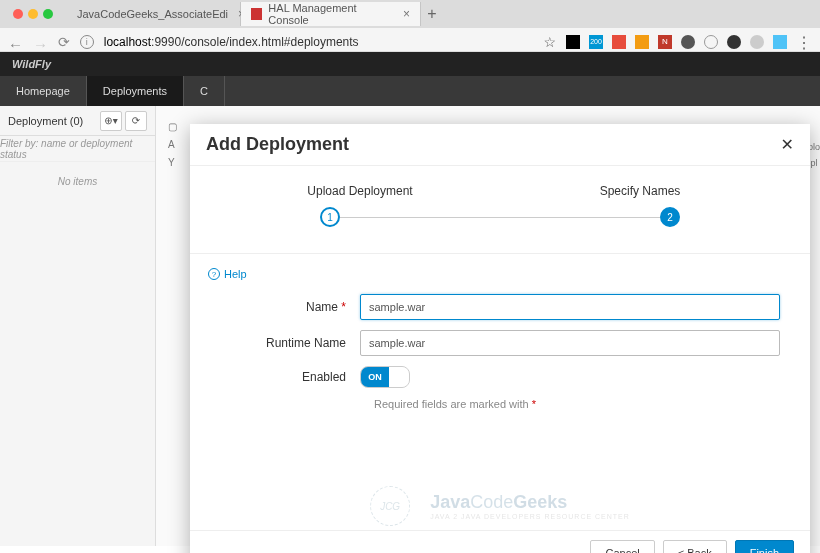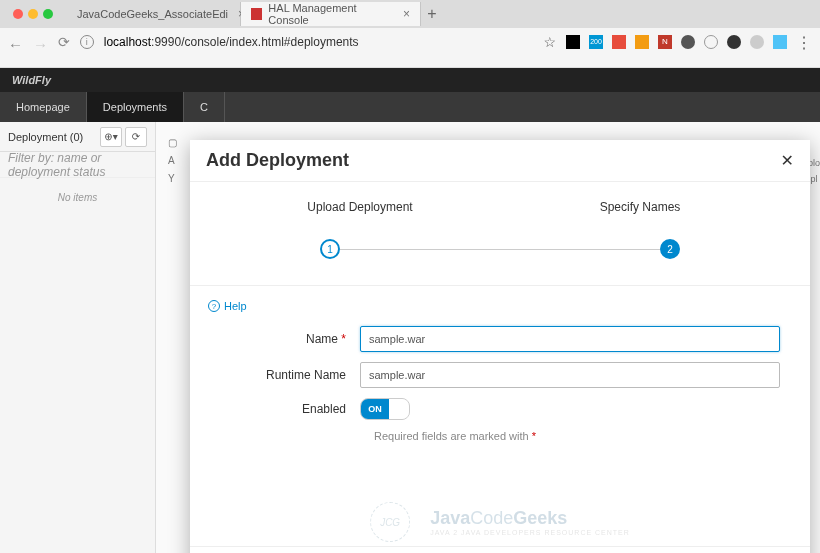--- a/index.html
+++ b/index.html
@@ -1,17 +1,17 @@
 <!DOCTYPE html>
 <html><head>
 <meta charset="utf-8">
 <style>
 *{margin:0;padding:0;box-sizing:border-box;font-family:-apple-system,BlinkMacSystemFont,"Segoe UI",Helvetica,Arial,sans-serif}
 body{width:820px;height:553px;overflow:hidden;background:#fff}
-.browser-top{height:68px;background:#f5f5f5;border-bottom:1px solid #ddd}
+.browser-top{height:52px;background:#f5f5f5;border-bottom:1px solid #ddd}
 .tab-bar{height:28px;display:flex;align-items:center;padding-left:5px;background:#dcdcdc}
 .traffic{display:flex;gap:5px;padding:0 8px}
 .dot{width:10px;height:10px;border-radius:50%}
 .dot.r{background:#ff5f57}.dot.y{background:#febc2e}.dot.g{background:#28c840}
 .tab{height:24px;display:flex;align-items:center;padding:0 10px;font-size:11px;color:#555;border-right:1px solid #c5c5c5;max-width:180px;gap:6px}
 .tab.active{background:#f5f5f5}
 .tab-ico{width:12px;height:12px;display:inline-block}
 .tab-x{font-size:12px;color:#777;margin-left:4px}
 .newtab{width:22px;text-align:center;color:#666;font-size:16px}
 .addr-bar{height:28px;display:flex;align-items:center;padding:0 8px;gap:10px}
@@ -26,30 +26,30 @@
 .star{color:#555;font-size:14px}
 .app-bg{position:relative;height:367px;background:#bef264}
 .wildfly-bar{height:24px;background:#222;color:#ccc;font-size:11px;font-style:italic;font-weight:bold;display:flex;align-items:center;padding:0 12px}
 .nav-tabs{height:30px;background:#393939;display:flex}
 .nav-tab{padding:8px 16px;display:flex;align-items:center;font-size:11px;color:#ddd;border-right:1px solid #555}
 .nav-tab.sel{background:#1a1a1a}
 .side-panel{position:absolute;top:54px;left:0;width:156px;background:#f5f5f5;height:440px;border-right:1px solid #ddd}
 .dep-head{height:30px;display:flex;align-items:center;justify-content:space-between;padding:0 8px;border-bottom:1px solid #ddd;font-size:11px;color:#333}
 .dep-btns{display:flex;gap:3px}
 .mini-btn{width:22px;height:20px;border:1px solid #ccc;border-radius:2px;background:#fff;display:flex;align-items:center;justify-content:center;font-size:10px;color:#555}
-.filter-row{height:26px;padding:0 8px;display:flex;align-items:center;font-size:12px;font-style:italic;color:#999;border-bottom:1px solid #eee}
+.filter-row{height:26px;padding:0 0;display:flex;align-items:center;font-size:10px;font-style:italic;color:#999;border-bottom:1px solid #eee}
 .noitems{text-align:center;font-size:10px;font-style:italic;color:#999;padding:14px 0}
 .content-bg{position:absolute;top:54px;left:156px;right:0;height:440px;background:#fafafa;padding:12px}
 .truncated{font-size:10px;color:#777;line-height:1.8}
 .modal{position:absolute;top:72px;left:190px;width:620px;height:450px;background:#fff;box-shadow:0 4px 20px rgba(0,0,0,0.3);display:flex;flex-direction:column}
 .modal-head{height:42px;display:flex;align-items:center;justify-content:space-between;padding:0 16px;border-bottom:1px solid #eee}
 .modal-title{font-size:18px;font-weight:600;color:#333}
 .close-x{font-size:16px;color:#333;cursor:pointer}
 .wizard-steps{padding:18px 30px 8px;position:relative}
-.step-labels{display:flex;margin-bottom:25px}
+.step-labels{display:flex;margin-bottom:9px}
 .step-lbl{flex:1;text-align:center;font-size:12px;color:#333}
 .step-line-wrap{display:flex;align-items:center;padding:0 100px}
 .step-circ{width:20px;height:20px;border-radius:50%;border:2px solid #0088ce;display:flex;align-items:center;justify-content:center;font-size:10px;color:#0088ce;background:#fff;flex-shrink:0}
 .step-circ.active{background:#0088ce;color:#fff}
 .step-conn{flex:1;height:1px;background:#ccc}
 .divider{border-top:1px solid #eee;margin-top:18px}
 .help-link{padding:14px 18px;font-size:11px;color:#0088ce;display:flex;align-items:center;gap:4px}
 .help-ico{width:12px;height:12px;border:1px solid #0088ce;border-radius:50%;display:inline-flex;align-items:center;justify-content:center;font-size:8px}
 .form-area{padding:0 30px}
 .form-row{display:flex;align-items:center;margin-bottom:10px}

